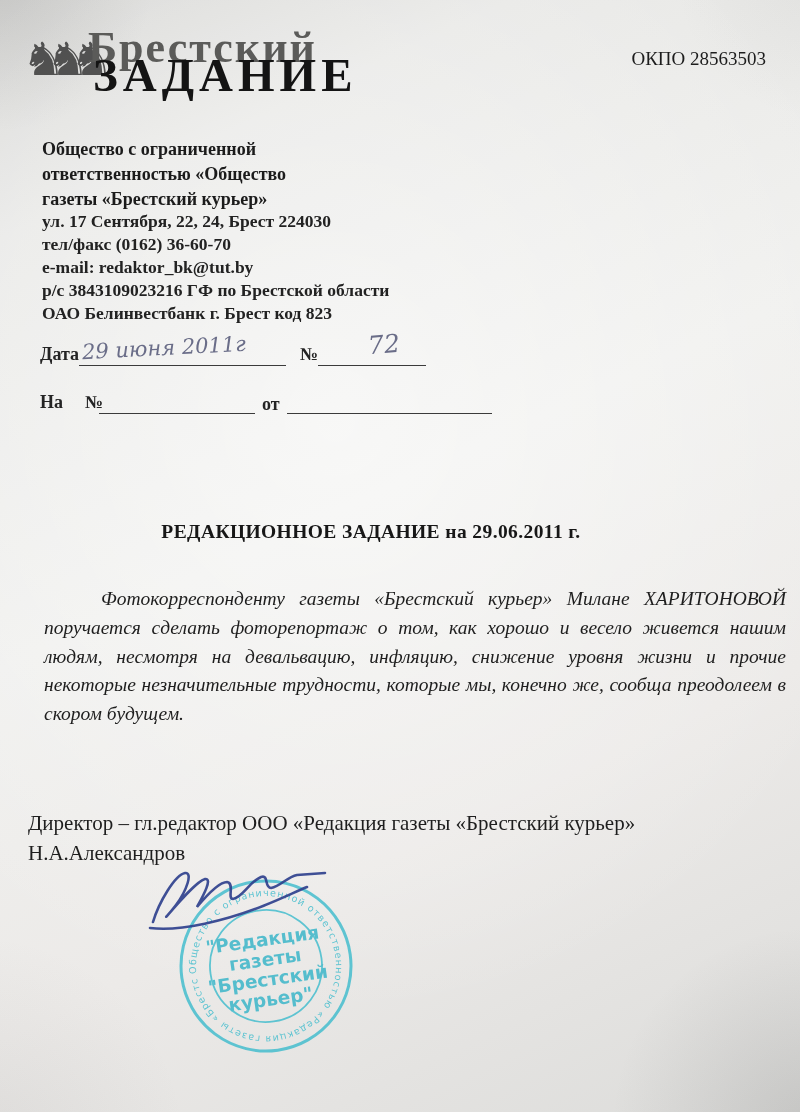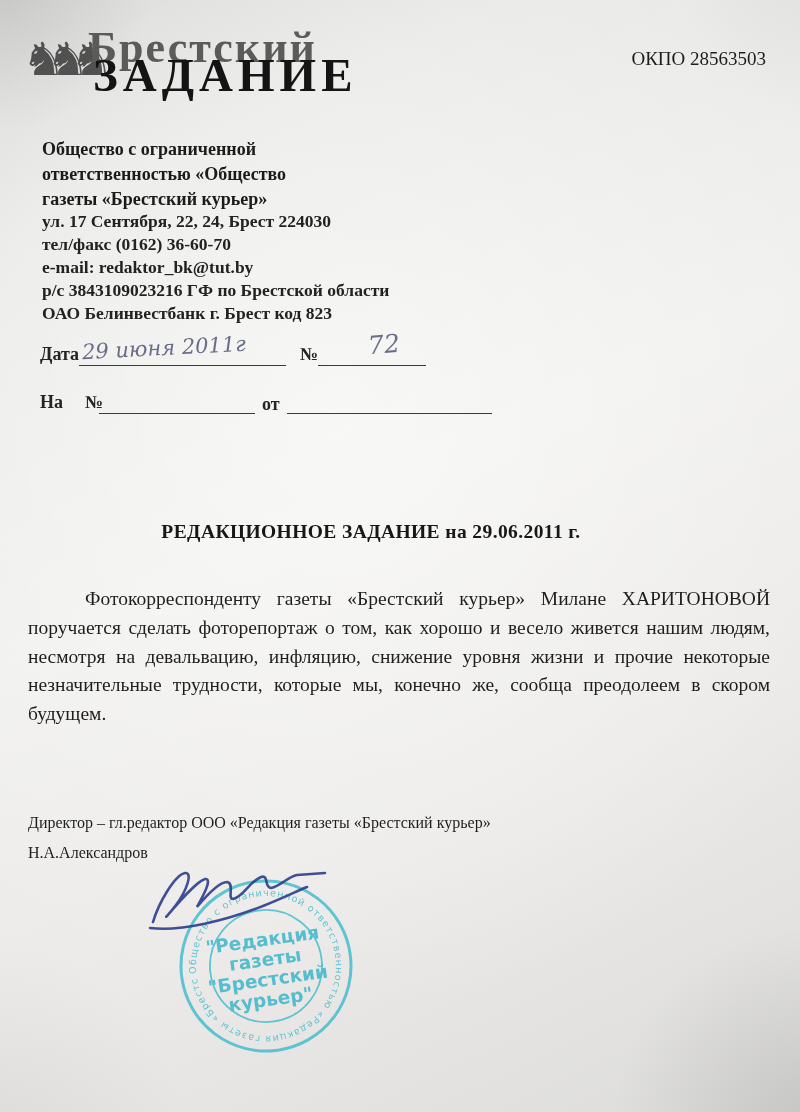--- a/index.html
+++ b/index.html
@@ -30,23 +30,23 @@
   .okpo { right:34px; top:48px; font-size:19px; color:#1d1d1d; }
   .company { left:42px; top:137px; font-size:18px; font-weight:bold; line-height:25px; color:#1b1b1b; }
   .contacts { left:42px; top:210px; font-size:17.5px; font-weight:bold; line-height:23px; color:#222; }
   
   .lbl { font-size:18px; font-weight:bold; color:#242424; }
   .rule { border-bottom:1.6px solid #3b3b3b; height:20px; }
   .hand { font-family:"DejaVu Serif", serif; font-style:italic; color:#6a6d88;
     white-space:nowrap; }
   .title { left:0; top:521px; width:742px; text-align:center; font-size:19.5px;
     font-weight:bold; color:#171717; letter-spacing:.4px; }
-  .body-par { left:28px; top:585px; width:742px; font-size:19.5px; line-height:28.8px;
-    text-align:justify; text-indent:57px; color:#1e1e1e; }
-  .signoff { left:28px; top:808px; font-size:16px; line-height:30px; color:#1e1e1e; }
+  .body-par { left:44px; top:585px; width:742px; font-size:19.5px; line-height:28.8px;
+    text-align:justify; text-indent:57px; color:#1e1e1e;font-style:italic; }
+  .signoff { left:28px; top:808px; font-size:21px; line-height:30px; color:#1e1e1e; }
   .stamp-svg { left:172px; top:872px; opacity:.82; }
   .sig-svg { left:143px; top:860px; }
 </style>
 </head>
 <body>
 
 <div class="paper">
 
   <div class="abs logo-horses">♞♞♞</div>
   <div class="abs logo-top">Брестский</div>

